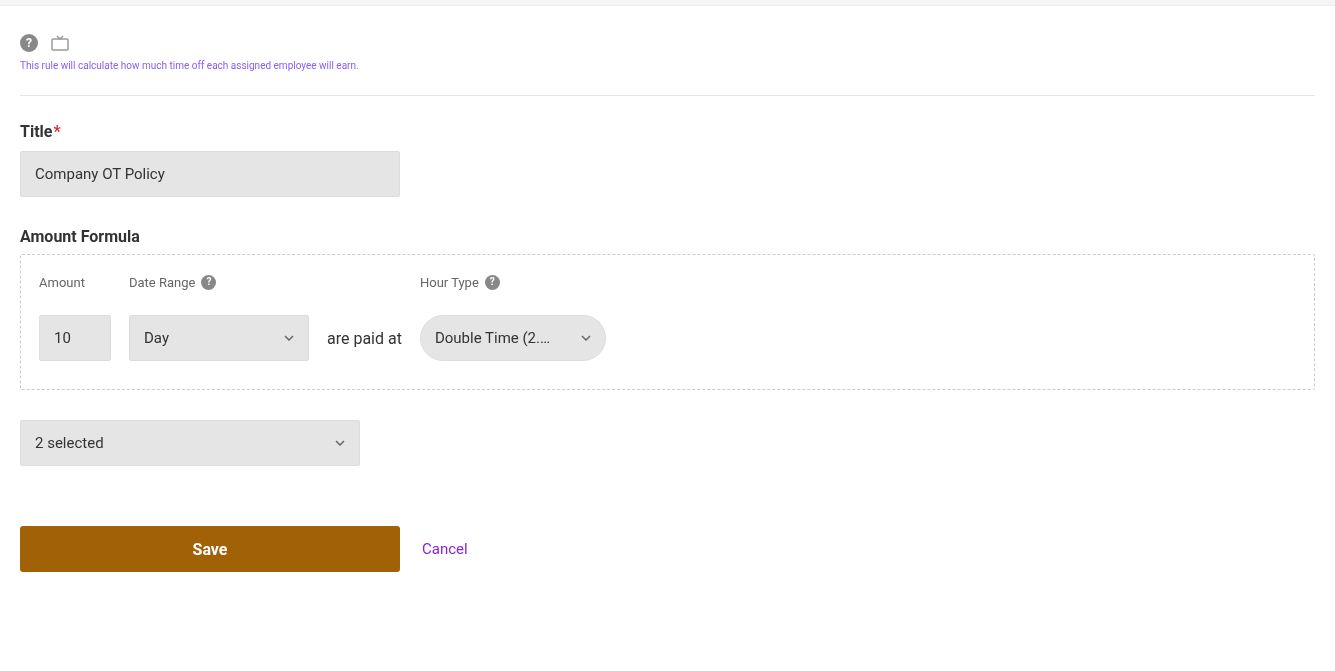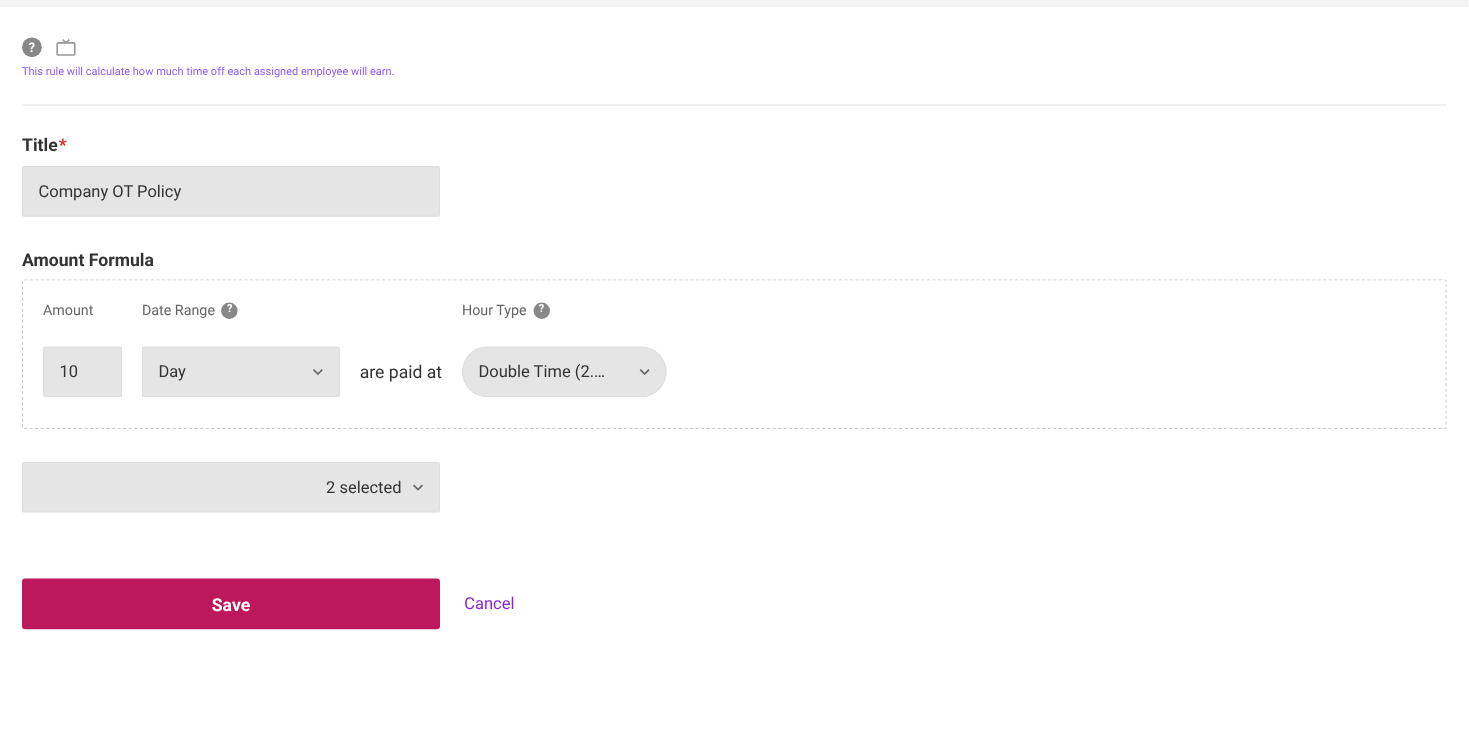--- a/index.html
+++ b/index.html
@@ -162,33 +162,32 @@
       display: block;
     }
     .date-range-select {
       width: 180px;
     }
     .hour-type-select {
       width: 186px;
       border-radius: 23px;
     }
     .employees-select {
-      width: 380px;
-      text-align: right;
+      width: 340px;
     }
     .actions {
       display: flex;
       align-items: center;
       gap: 22px;
       margin-top: 60px;
     }
     .btn-save {
       width: 380px;
       height: 46px;
-      background: #be185d;
+      background: #a16207;
       color: #fff;
       border: none;
       border-radius: 3px;
       font-size: 16px;
       font-weight: 700;
       cursor: pointer;
       font-family: inherit;
     }
     .btn-cancel {
       background: none;

